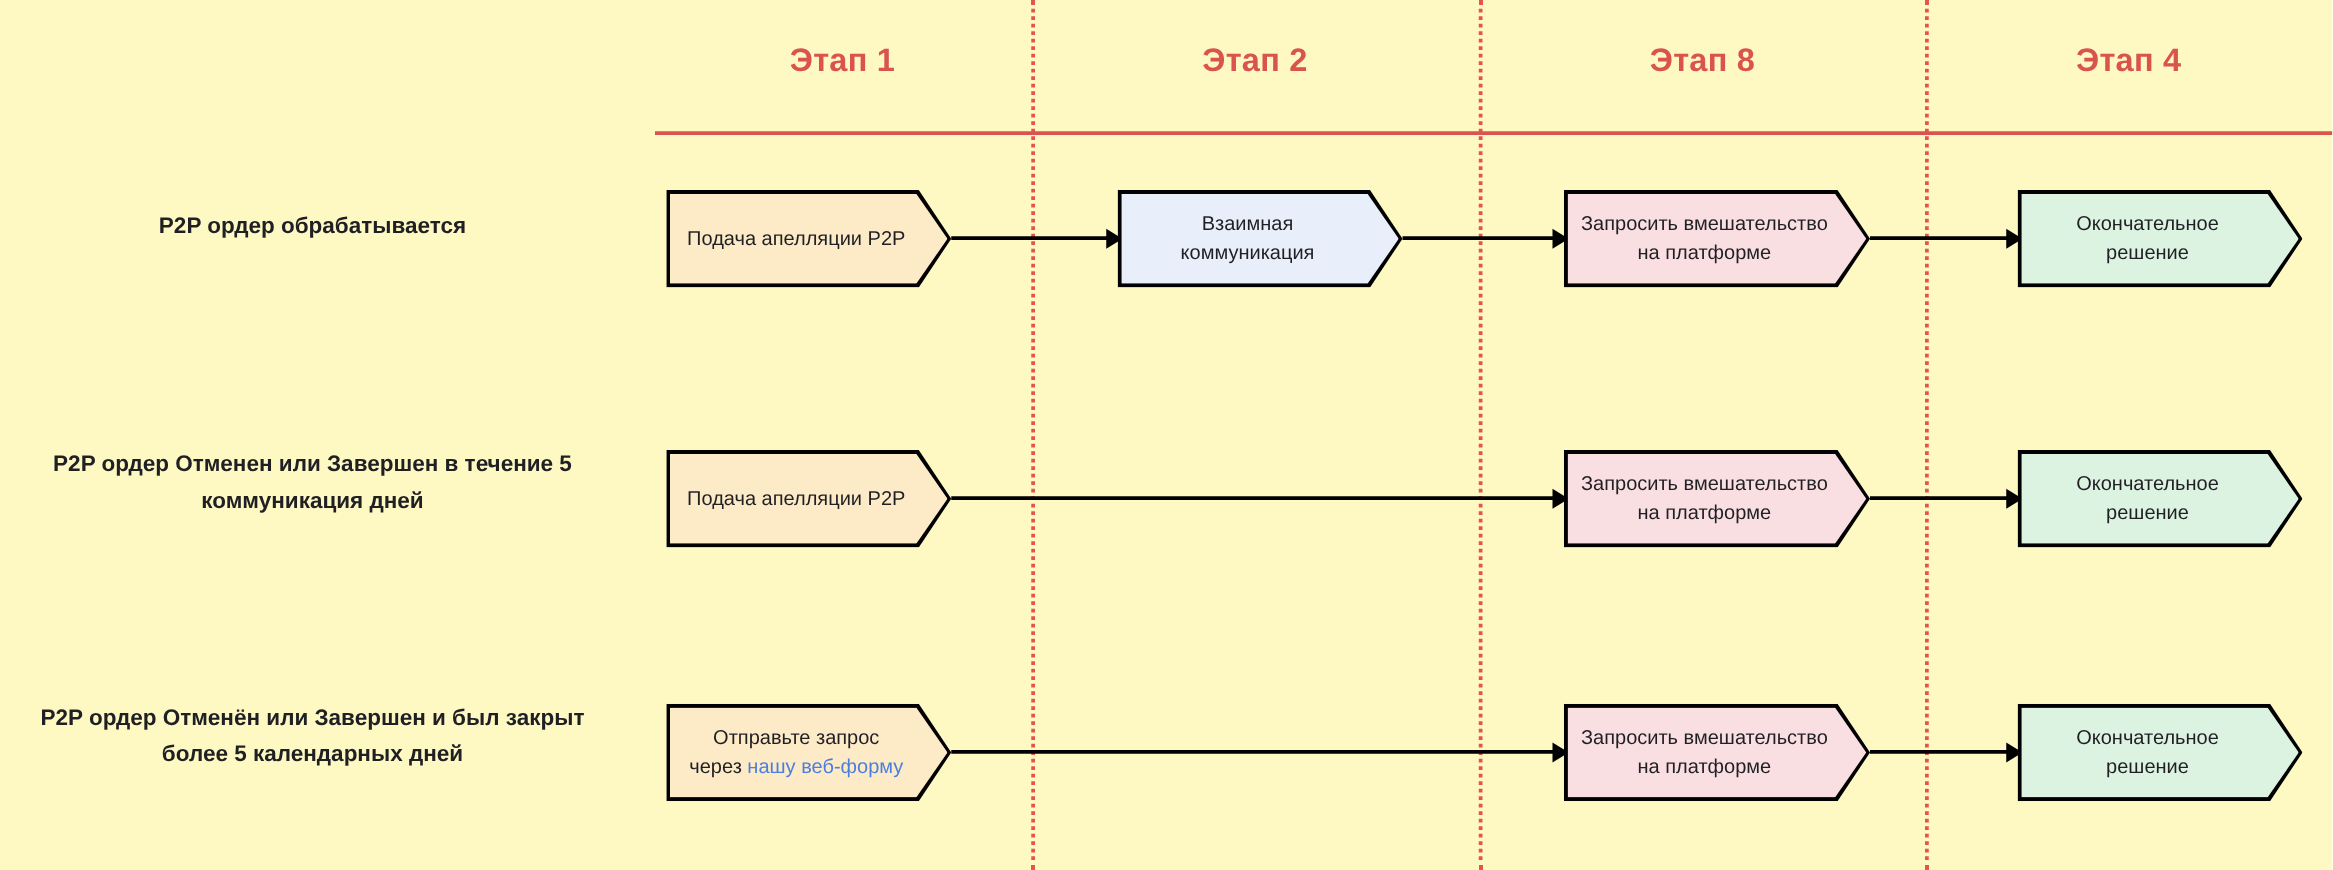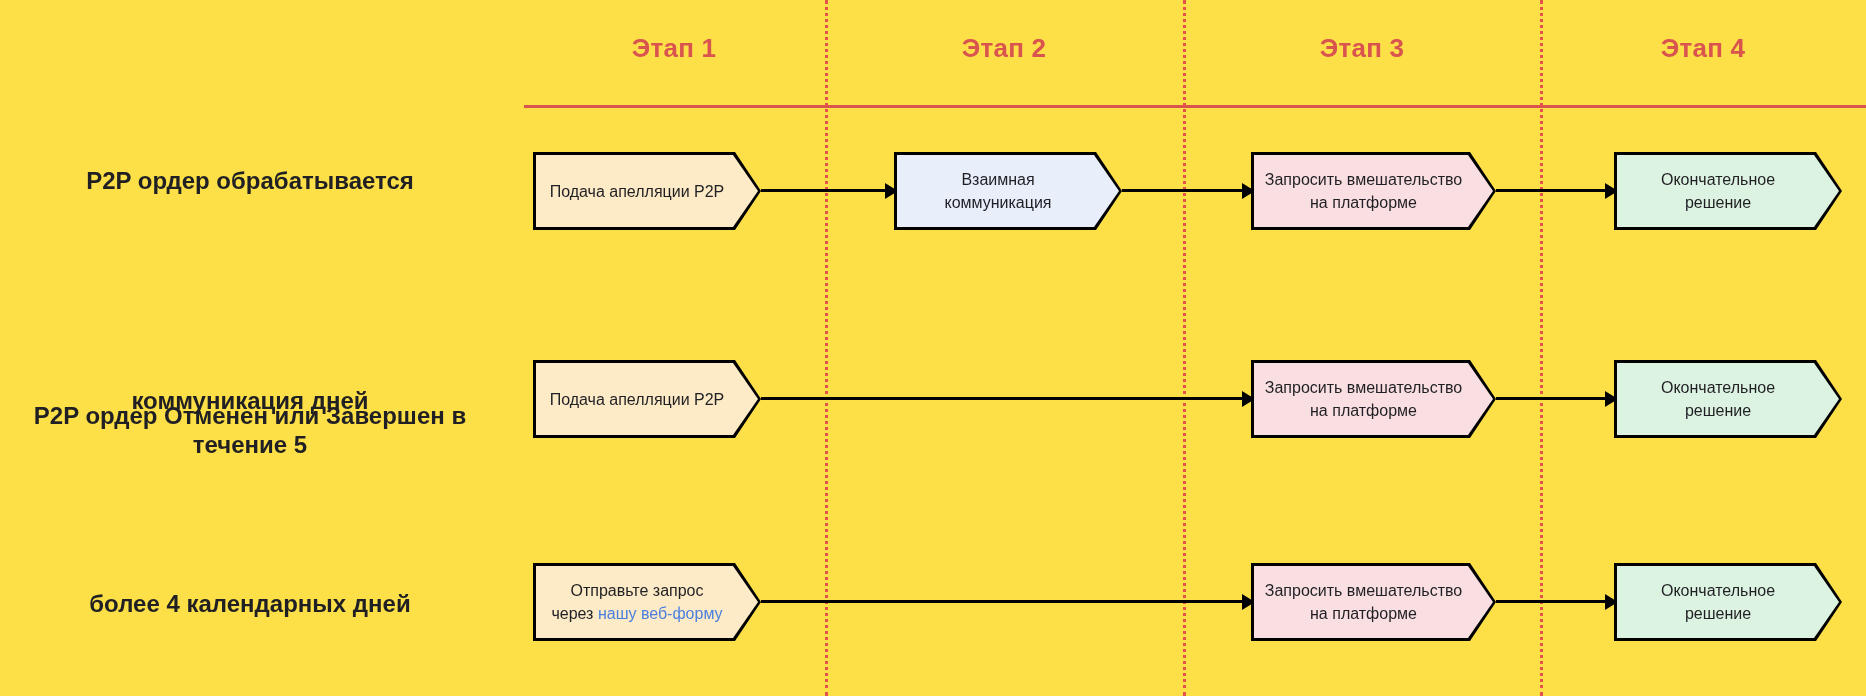--- a/index.html
+++ b/index.html
@@ -8,21 +8,21 @@
     background: #ffffff;
   }
   body {
     font-family: "Liberation Sans", sans-serif;
     -webkit-font-smoothing: antialiased;
   }
   #canvas {
     position: relative;
     width: 1866px;
     height: 696px;
-    background: #fde047;
+    background: #fef9c3;
     overflow: hidden;
   }
 
   
   .stage-label {
     position: absolute;
     top: 33px;
     font-size: 26px;
     font-weight: bold;
     color: #d9534f;
@@ -45,21 +45,21 @@
     top: 0;
     width: 0;
     height: 696px;
     border-left: 3px dotted #e8524c;
   }
 
   
   .row-label {
     position: absolute;
     color: #1f1f24;
-    font-size: 24px;
+    font-size: 18px;
     font-weight: bold;
     line-height: 29px;
     text-align: center;
     width: 500px;
     left: 0px;
   }
   .chev-outer {
     position: absolute;
     -webkit-clip-path: polygon(0 0, calc(100% - 26px) 0, 100% 50%, calc(100% - 26px) 100%, 0 100%);
     clip-path: polygon(0 0, calc(100% - 26px) 0, 100% 50%, calc(100% - 26px) 100%, 0 100%);
@@ -102,21 +102,21 @@
     border-left: 13px solid #000000;
   }
 </style>
 </head>
 <body>
 
 <div id="canvas">
 
   <div class="stage-label" style="left:524px;width:300px;">Этап 1</div>
   <div class="stage-label" style="left:828px;width:352px;">Этап 2</div>
-  <div class="stage-label" style="left:1186px;width:352px;">Этап 3</div>
+  <div class="stage-label" style="left:1186px;width:352px;">Этап 8</div>
   <div class="stage-label" style="left:1543px;width:320px;">Этап 4</div>
 
   <div class="header-rule"></div>
 
   <div class="v-sep" style="left:825px;"></div>
   <div class="v-sep" style="left:1183px;"></div>
   <div class="v-sep" style="left:1540px;"></div>
 
   <div class="row-label" style="top:166px;">P2P ордер обрабатывается</div>
 
@@ -146,21 +146,21 @@
   <div class="arrow-line" style="left:1496px;top:189px;width:113px;"></div>
   <div class="arrow-head" style="left:1605px;top:183px;"></div>
 
   <div class="chev-outer" style="left:1614px;top:152px;width:228px;height:78px;">
     <div class="chev-inner" style="background:#ddf3e2;flex-direction:column;">
       <span>Окончательное</span>
       <span>решение</span>
     </div>
   </div>
 
-  <div class="row-label" style="top:357px;margin-top:44px;">P2P ордер Отменен или Завершен в течение 5</div>
+  <div class="row-label" style="top:357px;">P2P ордер Отменен или Завершен в течение 5</div>
   <div class="row-label" style="top:386px;">коммуникация дней</div>
 
   <div class="chev-outer" style="left:533px;top:360px;width:228px;height:78px;">
     <div class="chev-inner" style="background:#fdeac6;">
       <span>Подача апелляции P2P</span>
     </div>
   </div>
   <div class="arrow-line" style="left:761px;top:397px;width:485px;"></div>
   <div class="arrow-head" style="left:1242px;top:391px;"></div>
 
@@ -173,21 +173,22 @@
   <div class="arrow-line" style="left:1496px;top:397px;width:113px;"></div>
   <div class="arrow-head" style="left:1605px;top:391px;"></div>
 
   <div class="chev-outer" style="left:1614px;top:360px;width:228px;height:78px;">
     <div class="chev-inner" style="background:#ddf3e2;flex-direction:column;">
       <span>Окончательное</span>
       <span>решение</span>
     </div>
   </div>
 
-  <div class="row-label" style="top:589px;">более 4 календарных дней</div>
+  <div class="row-label" style="top:560px;">P2P ордер Отменён или Завершен и был закрыт</div>
+  <div class="row-label" style="top:589px;">более 5 календарных дней</div>
 
   <div class="chev-outer" style="left:533px;top:563px;width:228px;height:78px;">
     <div class="chev-inner" style="background:#fdeac6;flex-direction:column;">
       <span>Отправьте запрос</span>
       <span><span>через </span><span class="link">нашу веб-форму</span></span>
     </div>
   </div>
   <div class="arrow-line" style="left:761px;top:600px;width:485px;"></div>
   <div class="arrow-head" style="left:1242px;top:594px;"></div>
 

